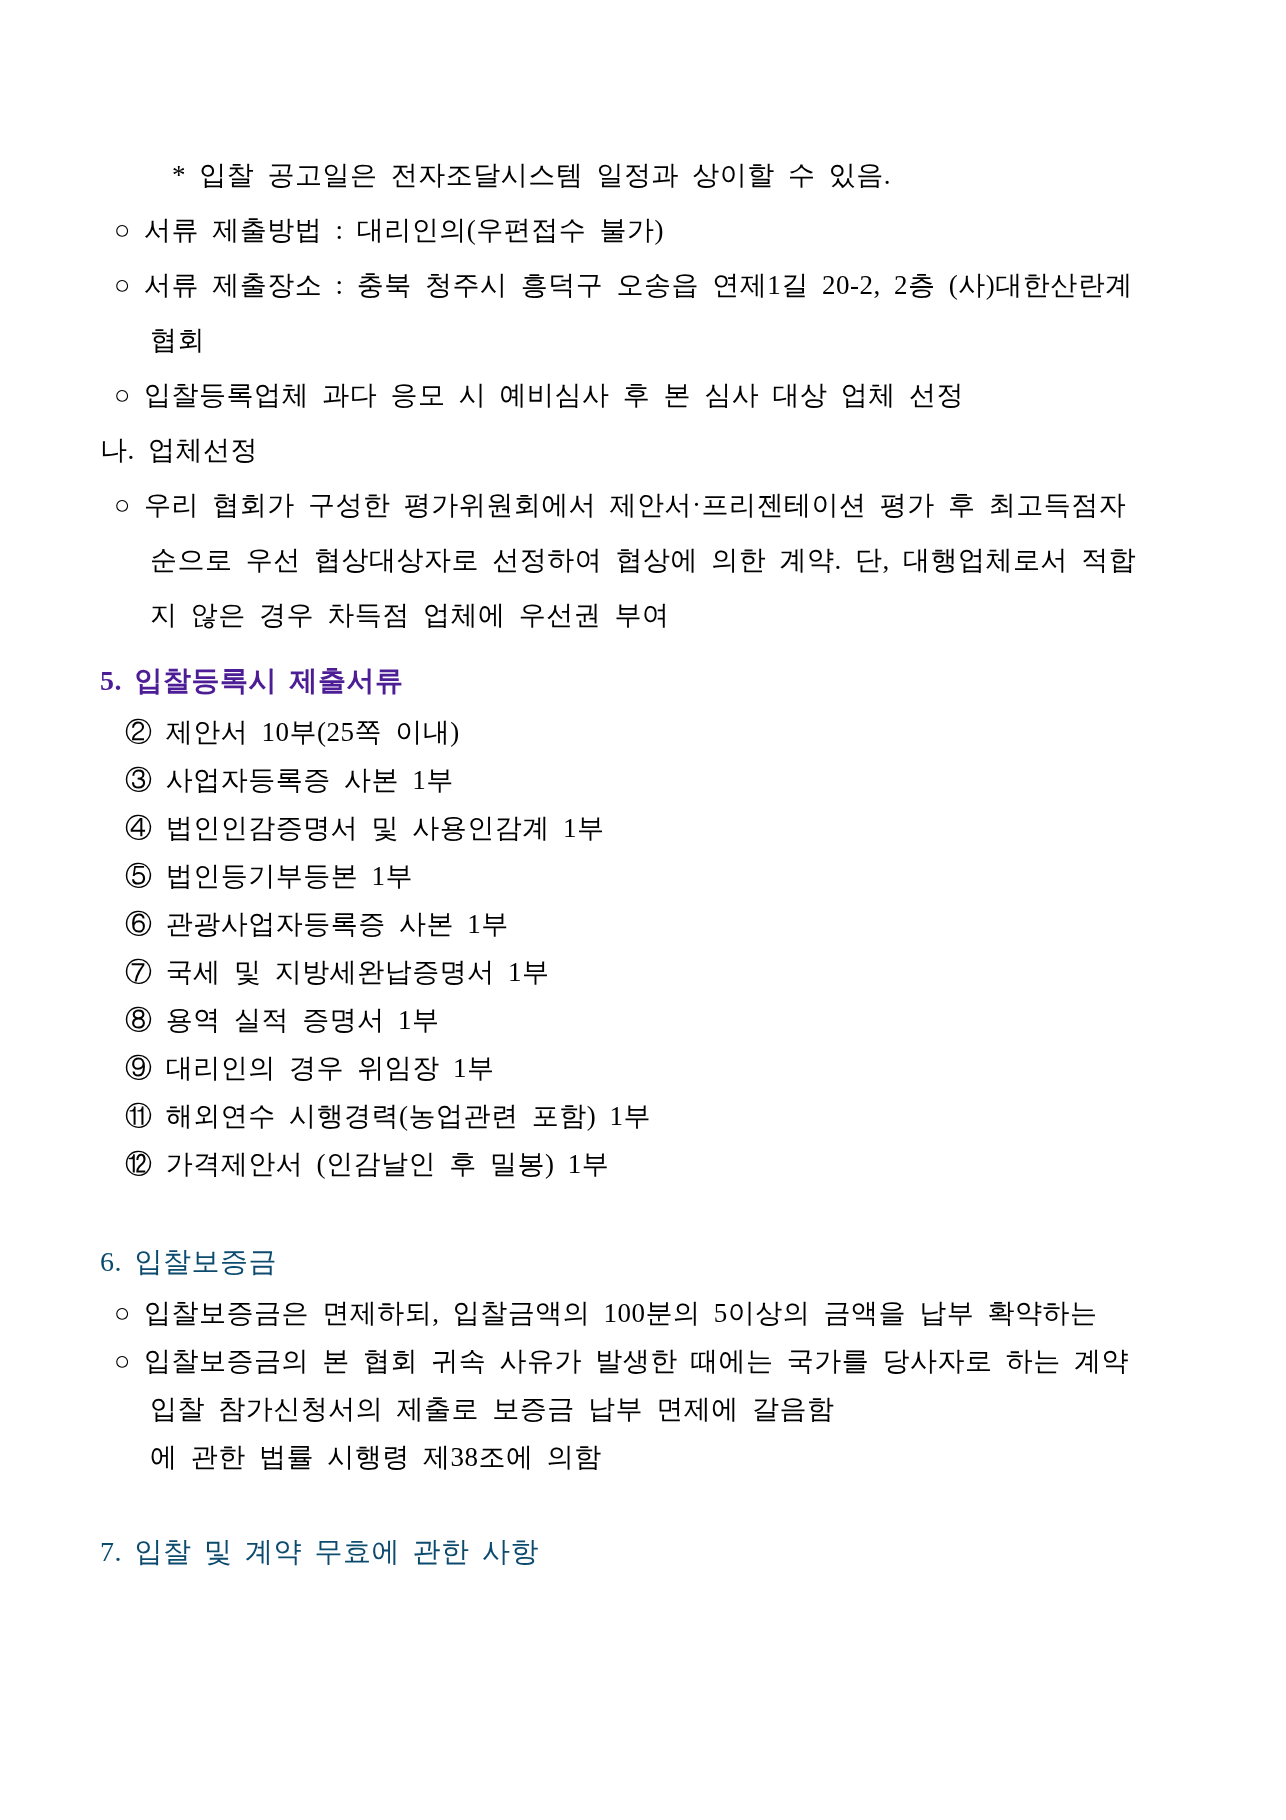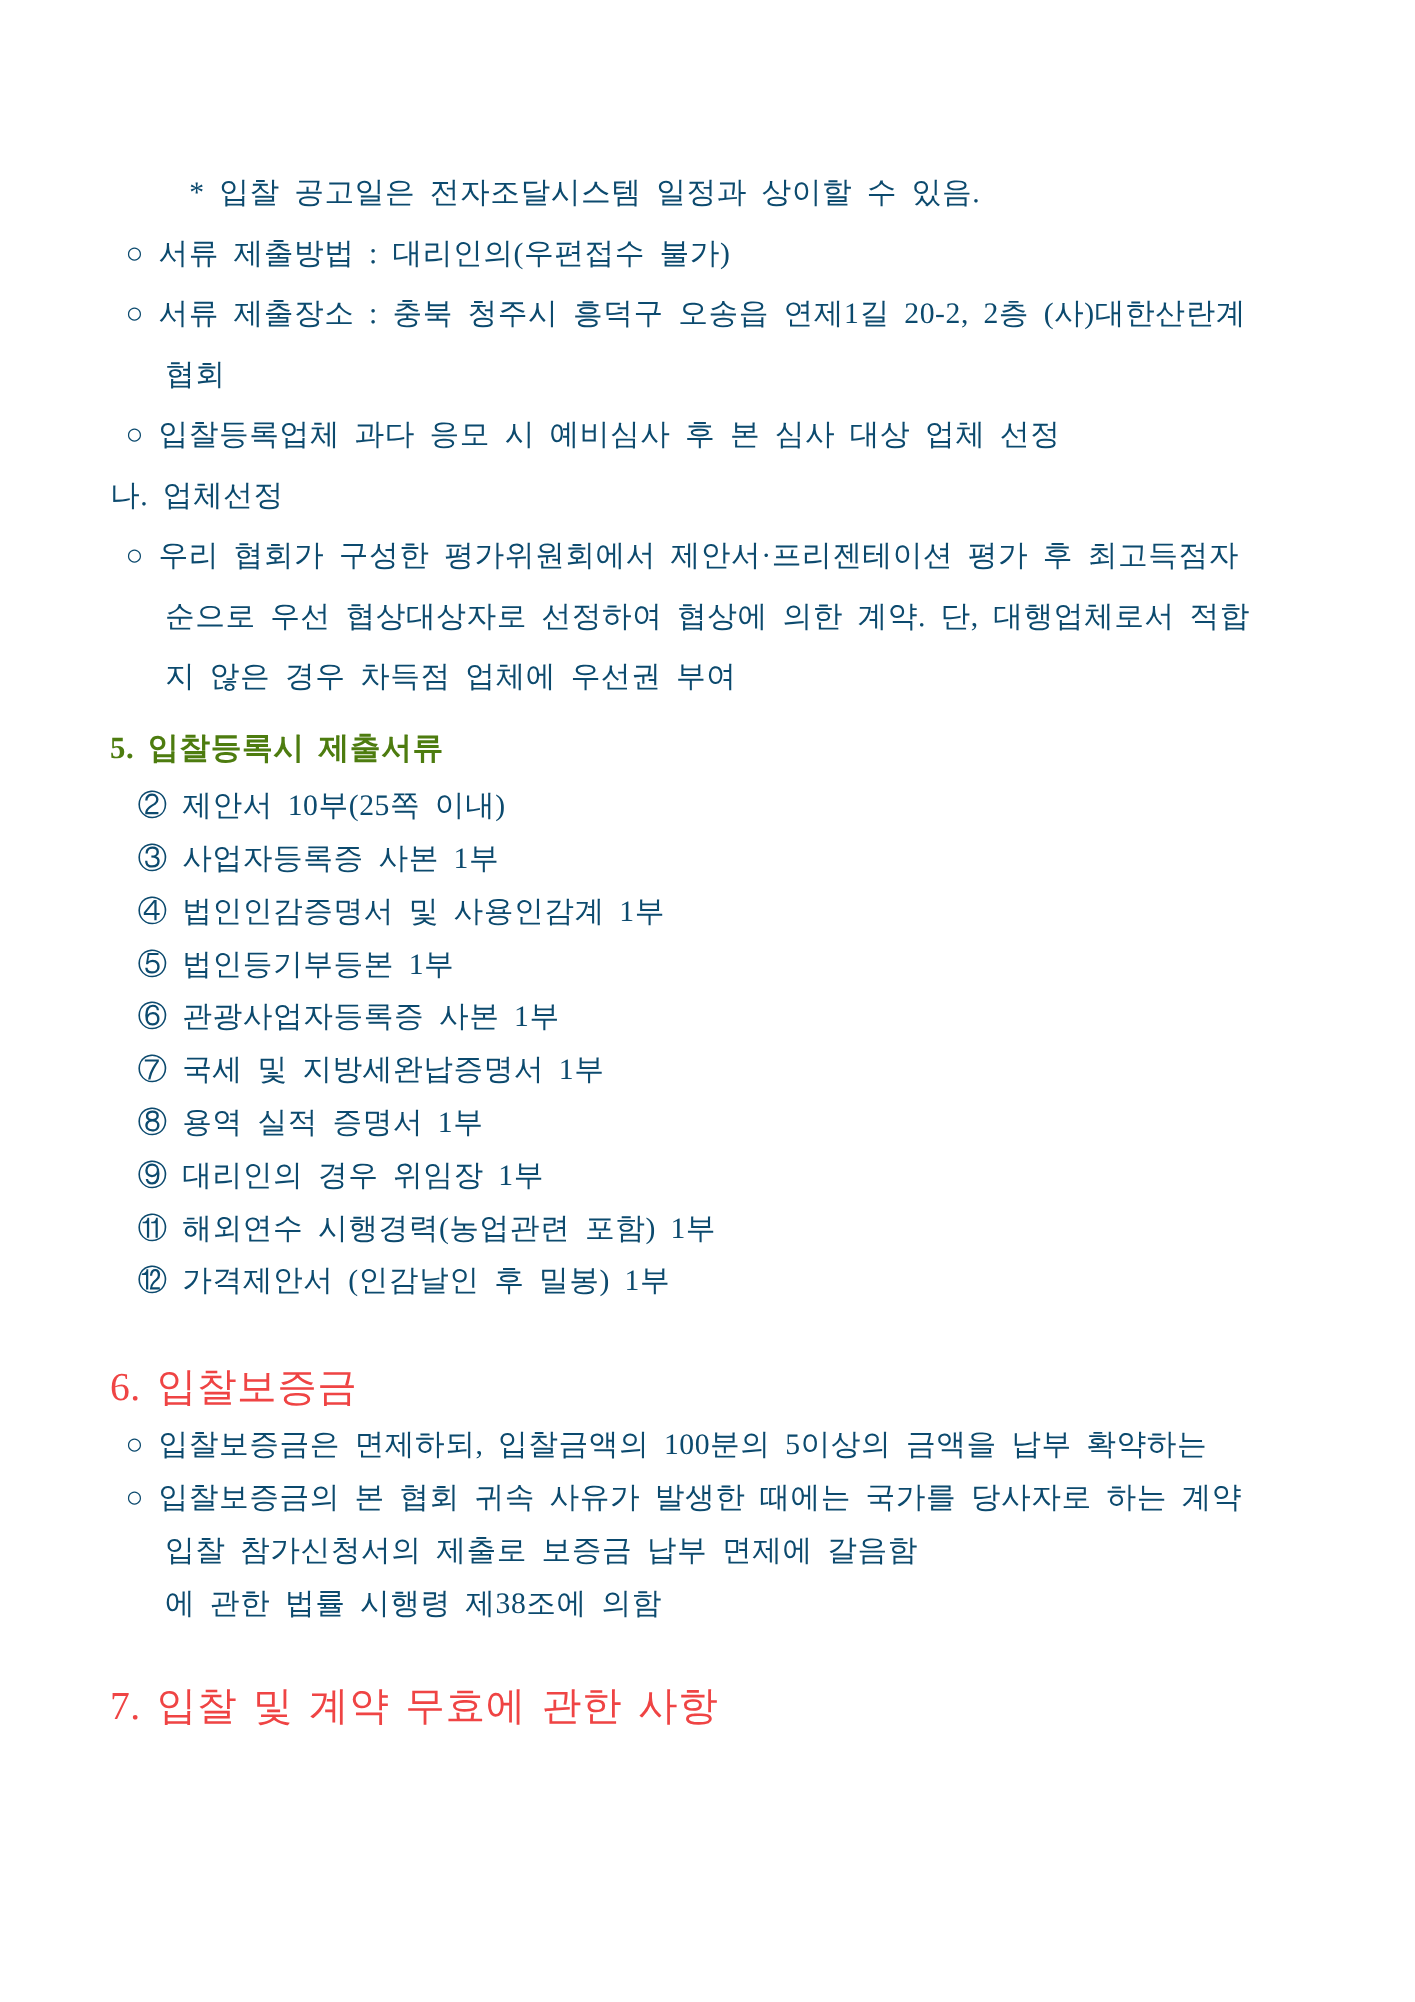--- a/index.html
+++ b/index.html
@@ -18,45 +18,45 @@
   }
   .content {
     position: absolute;
     left: 100px;
     top: 148px;
     width: 1100px;
   }
   .line {
     font-size: 27px;
     line-height: 55px;
-    color: #0c4a6e;
+    color: #000000;
     white-space: nowrap;
     word-spacing: 6px;
     letter-spacing: 0.5px;
   }
   
   .ind-note   { padding-left: 72px; }
   .ind-bullet { padding-left: 14px; }
   .ind-cont   { padding-left: 50px; }
   .ind-item   { padding-left: 25px; }
   
   .heading-bold {
     font-weight: bold;
     font-size: 28px;
-    color: #4d7c0f;
+    color: #4c1d95;
     line-height: 55px;
     margin-top: 10px;
     letter-spacing: 0.5px;
     word-spacing: 5px;
   }
   
   .heading-plain {
     font-weight: normal;
-    font-size: 36px;
-    color: #ef4444;
+    font-size: 28px;
+    color: #0c4a6e;
     line-height: 55px;
     letter-spacing: 0.5px;
     word-spacing: 5px;
     white-space: nowrap;
   }
   .sec5-items .line { line-height: 48px; }
   .sec6-items .line { line-height: 48px; }
   .gap-before-sec6 { margin-top: 46px; }
   .gap-before-sec7 { margin-top: 43px; }
 </style>

